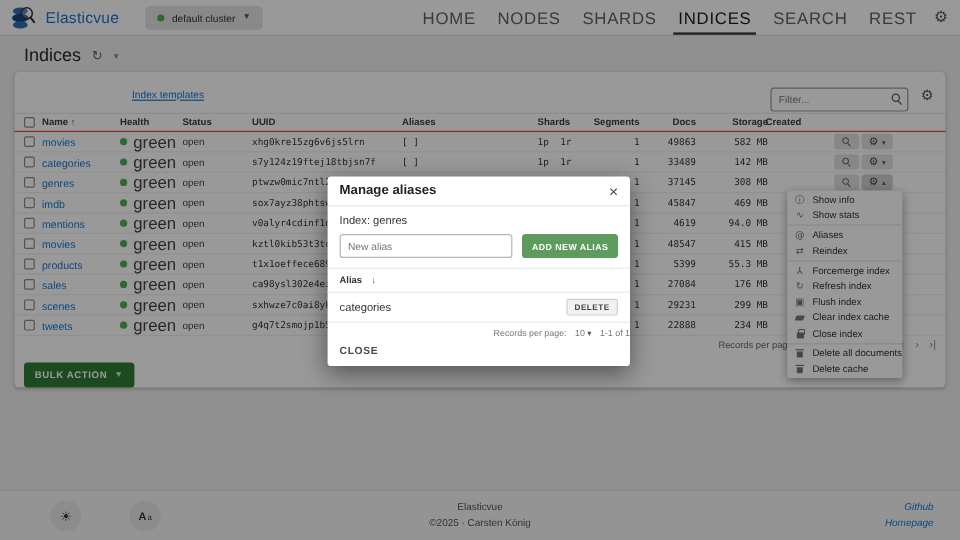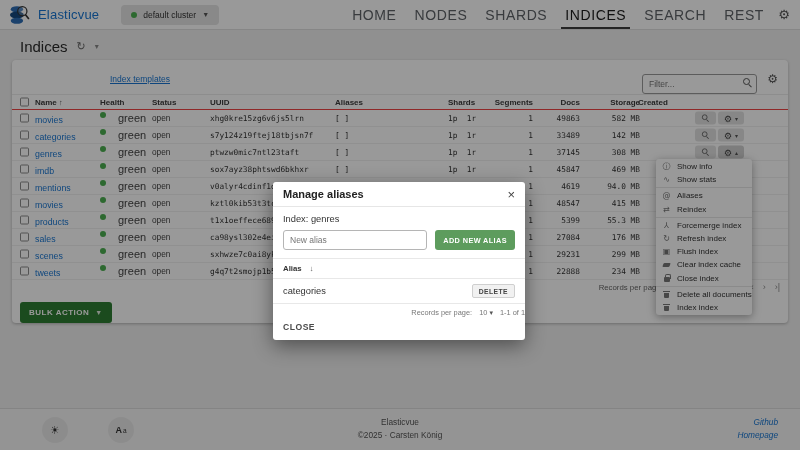--- a/index.html
+++ b/index.html
@@ -51,21 +51,21 @@
   .c-uuid { left:198px; }
   .c-aliases { left:323px; }
   .c-shards { left:436px; }
   .c-seg { left:470px; width:51px; text-align:right; }
   .c-docs { left:505px; width:63px; text-align:right; }
   .c-storage { left:538px; width:90px; text-align:right; }
   .c-created { left:626px; }
   .c-actions { left:683px; width:62px; }
   .checkbox { display:block; width:9px; height:9px; border:1px solid #8a8a8a; border-radius:1.5px; background:#fff; cursor:pointer; }
   .idx-link { font-size:8.8px; color:#1976d2; text-decoration:none; cursor:pointer; }
-  .health { display:flex; gap:12px; font-size:11px; color:#444; }
+  .health { display:flex; align-items:center; gap:5px; font-size:14px; color:#444; }
   .mono { font-family:"DejaVu Sans Mono", monospace; font-size:7.8px; color:#333; }
   .status-txt { font-size:8.3px; color:#444; }
   .sort-arrow { font-size:7.5px; color:#555; }
   .actions { display:flex; gap:2px; align-items:center; }
   .act-btn { height:13px; border:none; background:#e2e2e2; border-radius:3px; display:flex; align-items:center; justify-content:center; gap:3px; cursor:pointer; padding:0 6px; }
   .act-btn .mag { transform:scale(.8); }
   .gear-glyph { font-size:9px; color:#444; font-family:"DejaVu Sans", sans-serif; }
   .act-caret { font-size:6px; color:#555; }
   .act-btn.open { background:#d0d0d0; }
 
@@ -92,21 +92,21 @@
   .ctx-div { height:1px; background:#e6e6e6; margin:1px 0; }
   .ic { display:inline-block; position:relative; }
   .ic-eraser { width:7px; height:4px; background:#777; transform:skewX(-20deg); border-radius:1px; }
   .ic-lock { width:6px; height:4.5px; background:#777; border-radius:1px; margin-top:3px; }
   .ic-lock::before { content:""; position:absolute; top:-3px; left:1px; width:4px; height:4px; border:1px solid #777; border-bottom:none; border-radius:2px 2px 0 0; }
   .ic-trash { width:5px; height:5.5px; background:#777; border-radius:0 0 1px 1px; margin-top:2px; }
   .ic-trash::before { content:""; position:absolute; top:-2px; left:-1px; width:7px; height:1.5px; background:#777; }
 
   
   .overlay { position:absolute; inset:0; background:rgba(0,0,0,.40); z-index:10; }
-  .modal { position:absolute; left:273px; top:147px; width:252px; height:158px; background:#fff; border-radius:3px; box-shadow:0 6px 20px rgba(0,0,0,.45); z-index:20;margin-top:35px; }
+  .modal { position:absolute; left:273px; top:147px; width:252px; height:158px; background:#fff; border-radius:3px; box-shadow:0 6px 20px rgba(0,0,0,.45); z-index:20; }
   .m-head { height:25px; display:flex; align-items:center; justify-content:space-between; padding:0 10px; border-bottom:1px solid #e6e6e6; }
   .m-title { font-size:11px; font-weight:bold; color:#222; }
   .m-close { font-size:13px; color:#444; cursor:pointer; line-height:1; background:none; border:none; font-family:inherit; }
   .m-body { padding:7px 10px 0; position:relative; }
   .m-index { font-size:9.3px; color:#333; margin-bottom:6px; }
   .m-input-row { display:flex; gap:8px; margin-bottom:8px; }
   .m-input { flex:1; height:20px; border:1px solid #b5b5b5; border-radius:3px; font-size:8.5px; padding:0 6px; color:#333; font-family:inherit; }
   .btn-add { background:#5d9c5d; color:#fff; border:none; font-size:7.3px; font-weight:bold; letter-spacing:.4px; padding:0 8px; border-radius:3px; cursor:pointer; font-family:inherit; }
   .m-sec { border-top:1px solid #e8e8e8; margin:0 -10px; padding:5px 10px; }
   .m-alias-head { font-size:7.8px; font-weight:bold; color:#333; display:flex; gap:8px; align-items:center; }
@@ -442,21 +442,21 @@
         <span class="ctx-icon">
           <span class="ic ic-trash"></span>
         </span>
         <span>Delete all documents</span>
       </div>
 
       <div class="ctx-item">
         <span class="ctx-icon">
           <span class="ic ic-trash"></span>
         </span>
-        <span>Index index</span>
+        <span>Delete cache</span>
       </div>
     </div>
 
   <div class="overlay"></div>
 
   <div class="modal">
     <div class="m-head">
       <span class="m-title">Manage aliases</span>
       <button class="m-close">×</button>
     </div>

